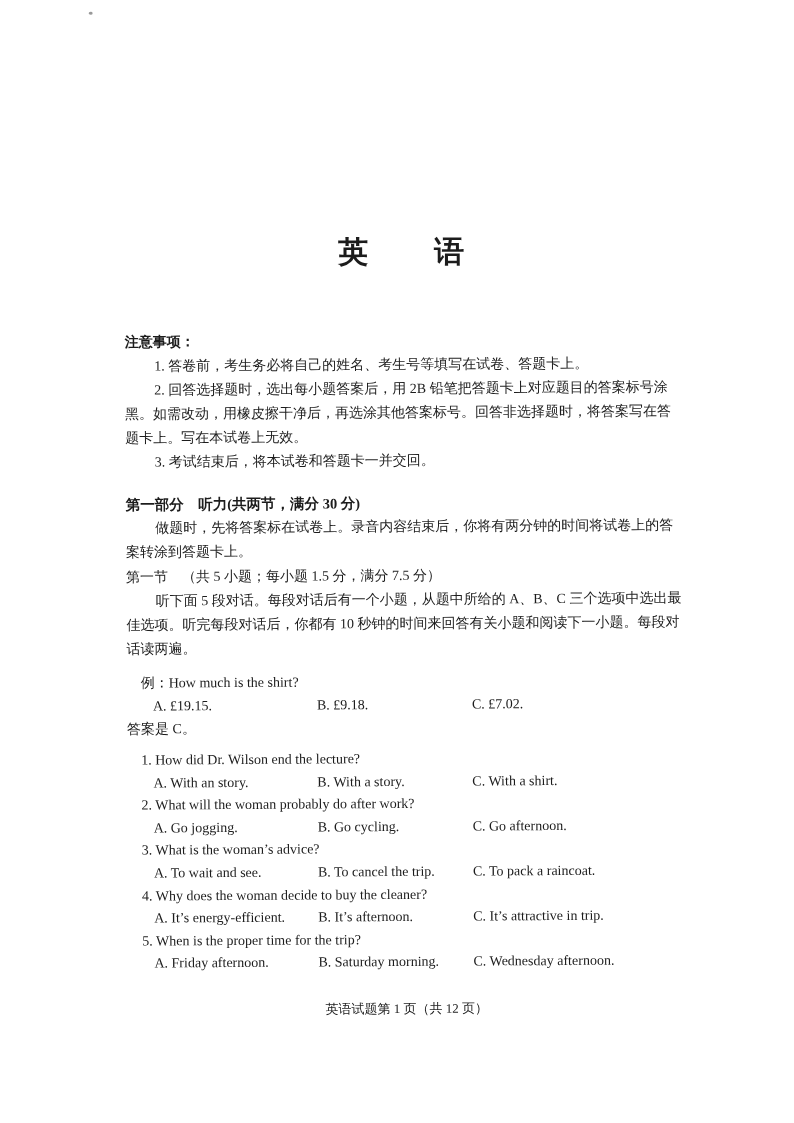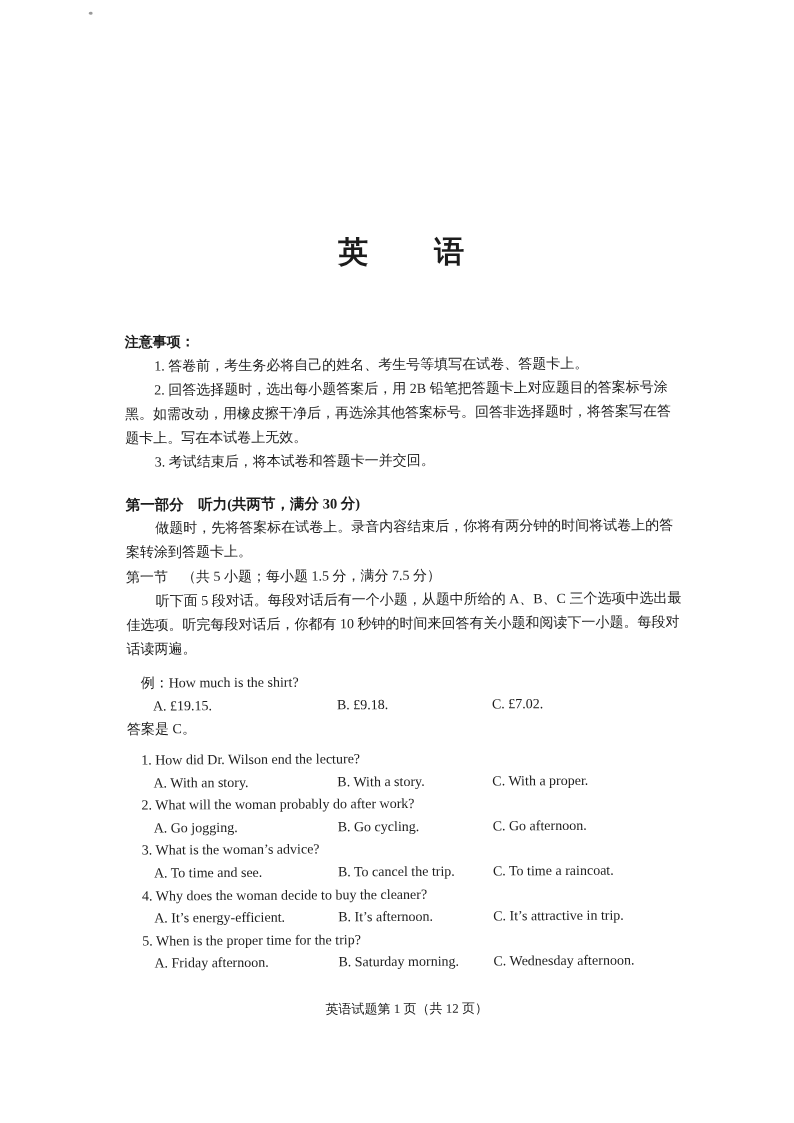--- a/index.html
+++ b/index.html
@@ -40,21 +40,21 @@
   .indent { text-indent: 2.1em; }
   .section-heading { margin-top: 18px; font-size: 14.5px; line-height: 24px; }
   .para { font-size: 14px; line-height: 24px; }
   .subsection { margin-top: 1px; }
   .example-block { margin-top: 10px; font-size: 14px; }
   .example-block p { line-height: 23px; }
   .stem-pad { padding-left: 14px; }
   .options-row { padding-left: 26px; line-height: 23px; font-size: 14px; }
   .opt { display: inline-block; vertical-align: top; }
   .opt-a { width: 164px; }
-  .opt-b { width: 155px; margin-left: 20px; }
+  .opt-b { width: 155px; }
   .questions { margin-top: 9px; font-size: 14px; }
   .questions p, .questions .options-row { line-height: 22.6px; }
   .q-stem { padding-left: 14px; }
   .footer {
     margin-top: 26px;
     text-align: center;
     font-size: 13px;
     color: #222;
   }
 </style>
@@ -85,35 +85,35 @@
       <span class="opt opt-a">A. £19.15.</span><span class="opt opt-b">B. £9.18.</span><span class="opt">C. £7.02.</span>
     </div>
     <p>答案是 C。</p>
   </div>
 
   <div class="questions">
 
     <div>
       <p class="q-stem">1. How did Dr. Wilson end the lecture?</p>
       <div class="options-row">
-        <span class="opt opt-a">A. With an story.</span><span class="opt opt-b">B. With a story.</span><span class="opt">C. With a proper.</span>
+        <span class="opt opt-a">A. With an story.</span><span class="opt opt-b">B. With a story.</span><span class="opt">C. With a shirt.</span>
       </div>
     </div>
 
     <div>
       <p class="q-stem">2. What will the woman probably do after work?</p>
       <div class="options-row">
         <span class="opt opt-a">A. Go jogging.</span><span class="opt opt-b">B. Go cycling.</span><span class="opt">C. Go afternoon.</span>
       </div>
     </div>
 
     <div>
       <p class="q-stem">3. What is the woman’s advice?</p>
       <div class="options-row">
-        <span class="opt opt-a">A. To time and see.</span><span class="opt opt-b">B. To cancel the trip.</span><span class="opt">C. To time a raincoat.</span>
+        <span class="opt opt-a">A. To wait and see.</span><span class="opt opt-b">B. To cancel the trip.</span><span class="opt">C. To pack a raincoat.</span>
       </div>
     </div>
 
     <div>
       <p class="q-stem">4. Why does the woman decide to buy the cleaner?</p>
       <div class="options-row">
         <span class="opt opt-a">A. It’s energy-efficient.</span><span class="opt opt-b">B. It’s afternoon.</span><span class="opt">C. It’s attractive in trip.</span>
       </div>
     </div>
 

